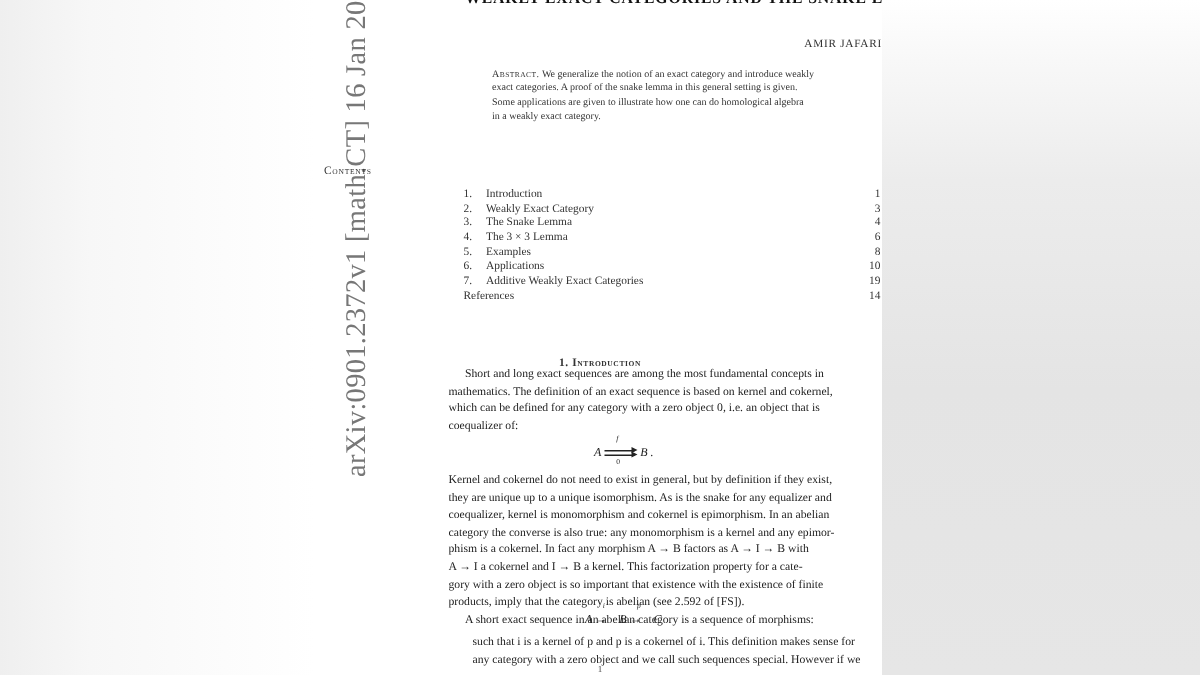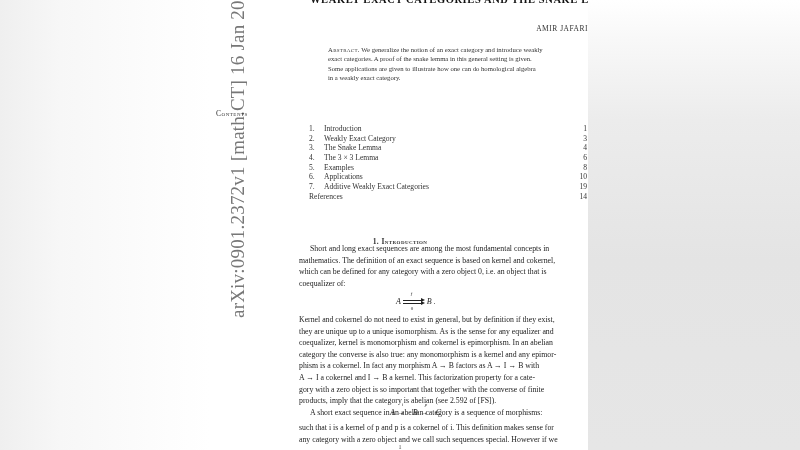--- a/index.html
+++ b/index.html
@@ -160,41 +160,41 @@
       <span class="arrow-label" style="left:8px; top:-6px;">f</span>
       <span class="a1"></span><span class="h1"></span>
       <span class="a2"></span><span class="h2"></span>
       <span class="arrow-label" style="left:8px; top:9px; font-style:normal;">0</span>
     </span>
     <span>B .</span>
   </div>
 
   <div class="body-text" style="top:314px;">
     <span class="line">Kernel and cokernel do not need to exist in general, but by definition if they exist,</span>
-    <span class="line">they are unique up to a unique isomorphism. As is the sense for any equalizer and</span>
+    <span class="line">they are unique up to a unique isomorphism. As is the snake for any equalizer and</span>
     <span class="line">coequalizer, kernel is monomorphism and cokernel is epimorphism.  In an abelian</span>
     <span class="line">category the converse is also true: any monomorphism is a kernel and any epimor-</span>
     <span class="line">phism is a cokernel.  In fact any morphism A → B factors as A → I → B with</span>
     <span class="line">A → I a cokernel and I → B a kernel.  This factorization property for a cate-</span>
-    <span class="line">gory with a zero object is so important that together with the converse of finite</span>
+    <span class="line">gory with a zero object is so important that existence with the existence of finite</span>
     <span class="line">products, imply that the category is abelian (see 2.592 of [FS]).</span>
     <span class="line indent">A short exact sequence in an abelian category is a sequence of morphisms:</span>
   </div>
 
   <div class="math-disp" style="left:178px; top:408px;">
     <span>A</span>
     <span style="position:relative; display:inline-block; width:14px;">
       <span class="arrow-label" style="left:5px; top:-6px;">i</span>→
     </span>
     <span>B</span>
     <span style="position:relative; display:inline-block; width:14px;">
       <span class="arrow-label" style="left:5px; top:-6px;">p</span>→
     </span>
     <span>C</span>
   </div>
 
-  <div class="body-text" style="top:422px;">
+  <div class="body-text" style="top:422px;margin-left:16px;">
     <span class="line">such that i is a kernel of p and p is a cokernel of i.  This definition makes sense for</span>
     <span class="line">any category with a zero object and we call such sequences special.  However if we</span>
   </div>
 
   <div class="page-num">1</div>
 </div>
 
 </body></html>

